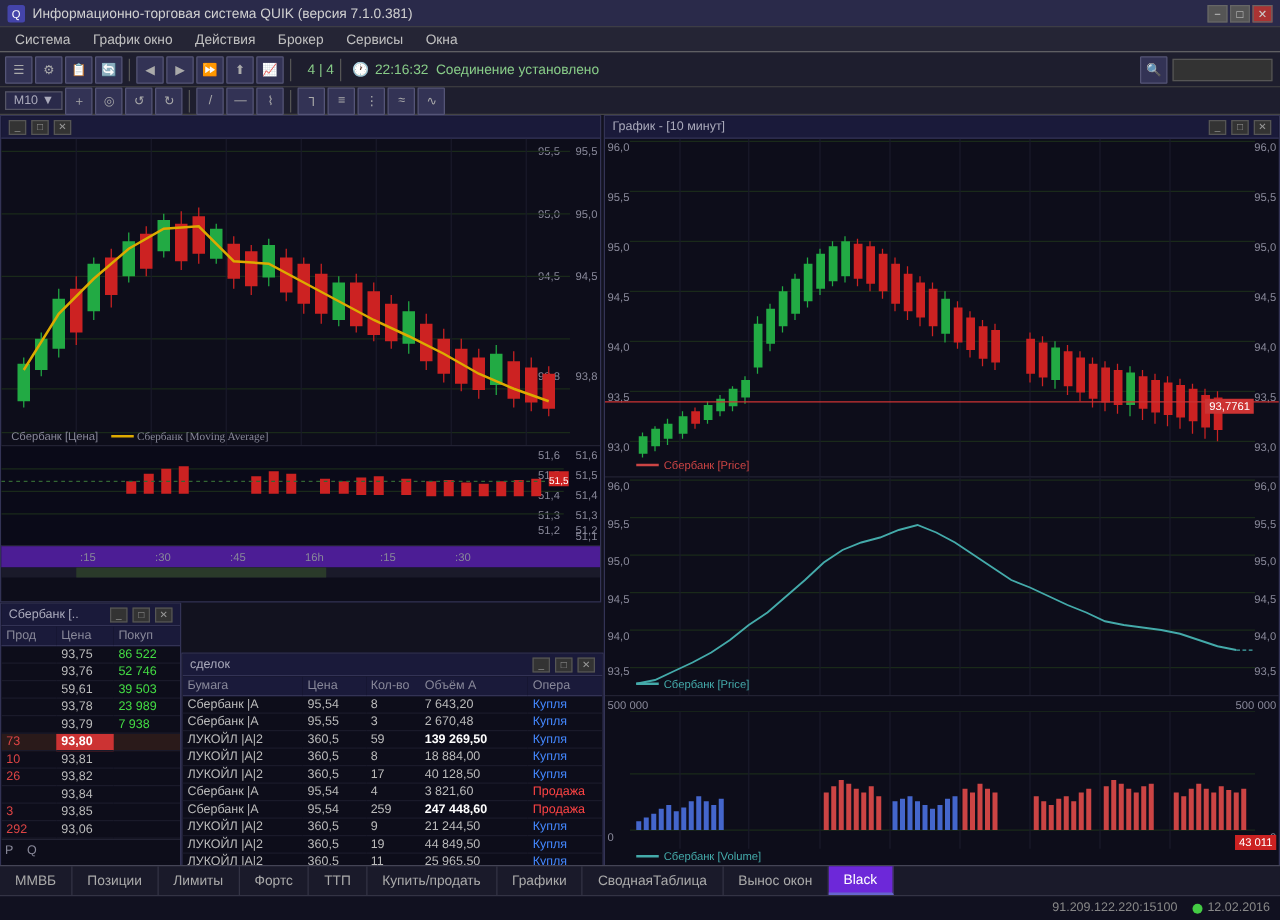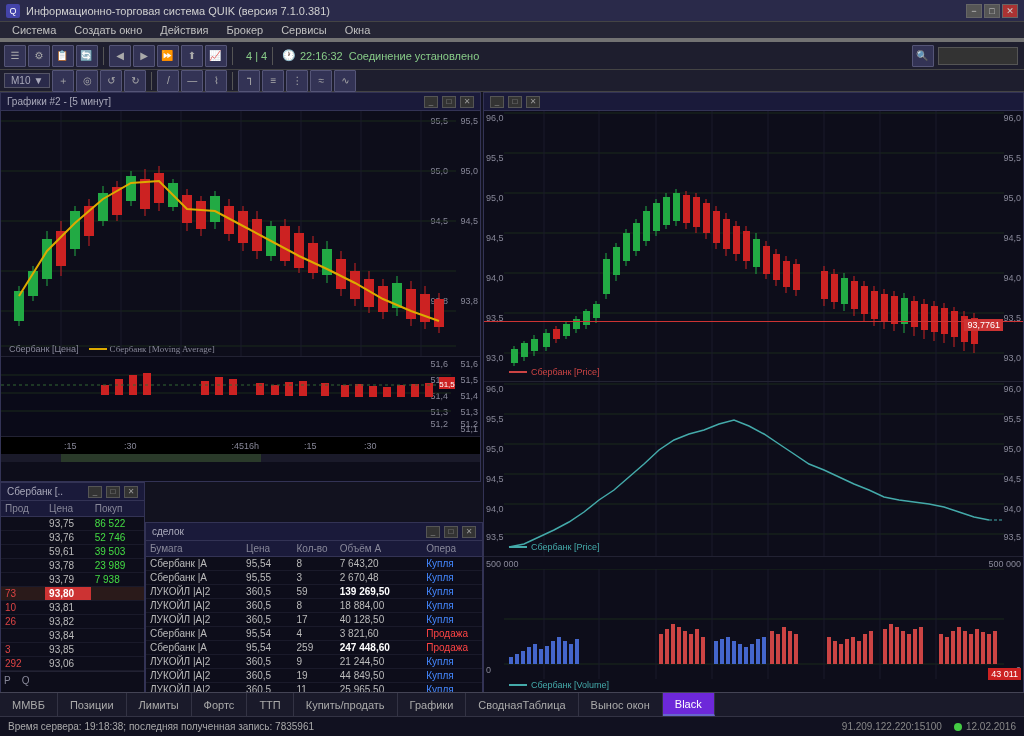--- a/index.html
+++ b/index.html
@@ -46,21 +46,21 @@
     }
     #title-bar .win-btn:last-child { background: #aa3333; }
 
     
     #menu-bar {
       height: 20px;
       background: #252535;
       display: flex;
       align-items: center;
       padding: 0 4px;
-      border-bottom: 4px solid #737373;
+      border-bottom: 1px solid #737373;
       gap: 2px;
     }
     .menu-item {
       padding: 2px 8px;
       color: #c0c0c0;
       cursor: pointer;
       font-size: 11px;
       white-space: nowrap;
     }
 
@@ -275,21 +275,21 @@
   <span class="title-text">Информационно-торговая система QUIK (версия 7.1.0.381)</span>
   <div class="win-buttons">
     <div class="win-btn">−</div>
     <div class="win-btn">□</div>
     <div class="win-btn">✕</div>
   </div>
 </div>
 
 <div id="menu-bar">
   <div class="menu-item">Система</div>
-  <div class="menu-item">Создать окно</div>
+  <div class="menu-item">График окно</div>
   <div class="menu-item">Действия</div>
   <div class="menu-item">Брокер</div>
   <div class="menu-item">Сервисы</div>
   <div class="menu-item">Окна</div>
 </div>
 
 <div id="toolbar">
   <div class="toolbar-btn">☰</div>
   <div class="toolbar-btn">⚙</div>
   <div class="toolbar-btn">📋</div>
@@ -330,21 +330,20 @@
   <div class="toolbar-btn">≡</div>
   <div class="toolbar-btn">⋮</div>
   <div class="toolbar-btn">≈</div>
   <div class="toolbar-btn">∿</div>
 </div>
 
 <div id="main-area" style="position:relative; width:1024px; background:#12121f; top:0;">
 
   <div id="left-panel" style="position:absolute; left:0; top:0; width:481px; height:390px; border:1px solid #335; background:#0d0d1a;">
     <div class="panel-header">
-      <span class="panel-title">Графики #2 - [5 минут]</span>
       <div class="panel-btn">_</div>
       <div class="panel-btn">□</div>
       <div class="panel-btn">✕</div>
     </div>
 
     <div style="position:relative; height:245px;">
 
       <span style="position:absolute; right:2px; top:5px; font-size:9px; color:#889;">95,5</span>
       <span style="position:absolute; right:2px; top:55px; font-size:9px; color:#889;">95,0</span>
       <span style="position:absolute; right:2px; top:105px; font-size:9px; color:#889;">94,5</span>
@@ -512,37 +511,38 @@
         <rect x="410" y="27" width="8" height="13" fill="#cc2222"></rect>
         <rect x="424" y="26" width="8" height="14" fill="#cc2222"></rect>
 
         <line x1="0" y1="28" x2="450" y2="28" stroke="#336633" stroke-width="1" stroke-dasharray="3,3"></line>
 
         <rect x="438" y="20" width="16" height="12" fill="#cc2222"></rect>
         <text x="446" y="30" fill="white" font-size="8" text-anchor="middle">51,5</text>
       </svg>
     </div>
 
-    <div style="height:18px; display:flex; align-items:center; padding:0 8px; font-size:9px; color:#889; border-top:1px solid #223; background:#000000;">
+    <div style="height:18px; display:flex; align-items:center; padding:0 8px; font-size:9px; color:#889; border-top:1px solid #223; background:#4c1d95;">
       <span style="width:55px;">&nbsp;</span>
       <span style="width:60px;">:15</span>
       <span style="width:60px;">:30</span>
-      <span style="width:60px;text-align:right;">:45</span>
+      <span style="width:60px;">:45</span>
       <span style="width:60px;">16h</span>
       <span style="width:60px;">:15</span>
       <span style="width:60px;">:30</span>
     </div>
 
     <div class="scrollbar-area">
       <div style="height:8px; background:#2a3a2a; width:200px; margin-left:60px;"></div>
     </div>
   </div>
 
   <div id="right-panel" style="position:absolute; left:483px; top:0; width:541px; height:680px; border:1px solid #335; background:#0d0d1a;">
     <div class="panel-header">
+      <span class="panel-title">График - [10 минут]</span>
       <div class="panel-btn">_</div>
       <div class="panel-btn">□</div>
       <div class="panel-btn">✕</div>
     </div>
 
     <div style="position:relative; height:270px;">
 
       <span style="position:absolute; right:2px; top:2px; font-size:9px; color:#889;">96,0</span>
       <span style="position:absolute; right:2px; top:42px; font-size:9px; color:#889;">95,5</span>
       <span style="position:absolute; right:2px; top:82px; font-size:9px; color:#889;">95,0</span>
@@ -1046,21 +1046,20 @@
   <div class="tab-item">Фортс</div>
   <div class="tab-item">ТТП</div>
   <div class="tab-item">Купить/продать</div>
   <div class="tab-item">Графики</div>
   <div class="tab-item">СводнаяТаблица</div>
   <div class="tab-item">Вынос окон</div>
   <div class="tab-item active">Black</div>
 </div>
 
 <div id="status-bar" style="position:fixed; bottom:0; left:0; width:1024px; height:20px; background:#111120; display:flex; align-items:center; padding:0 8px; font-size:10px; color:#888; border-top:1px solid #334;">
-  <span class="status-time">Время сервера: 19:18:38; последняя полученная запись: 7835961</span>
   <span class="status-ip" style="margin-left:auto; display:flex; align-items:center; gap:4px;">
     <span>91.209.122.220:15100</span>
   </span>
   <span style="margin-left:12px; display:flex; align-items:center; gap:4px;">
     <span style="width:8px; height:8px; background:#44cc44; border-radius:50%; display:inline-block;"></span>
     <span>12.02.2016</span>
   </span>
 </div>
 
 </body></html>

